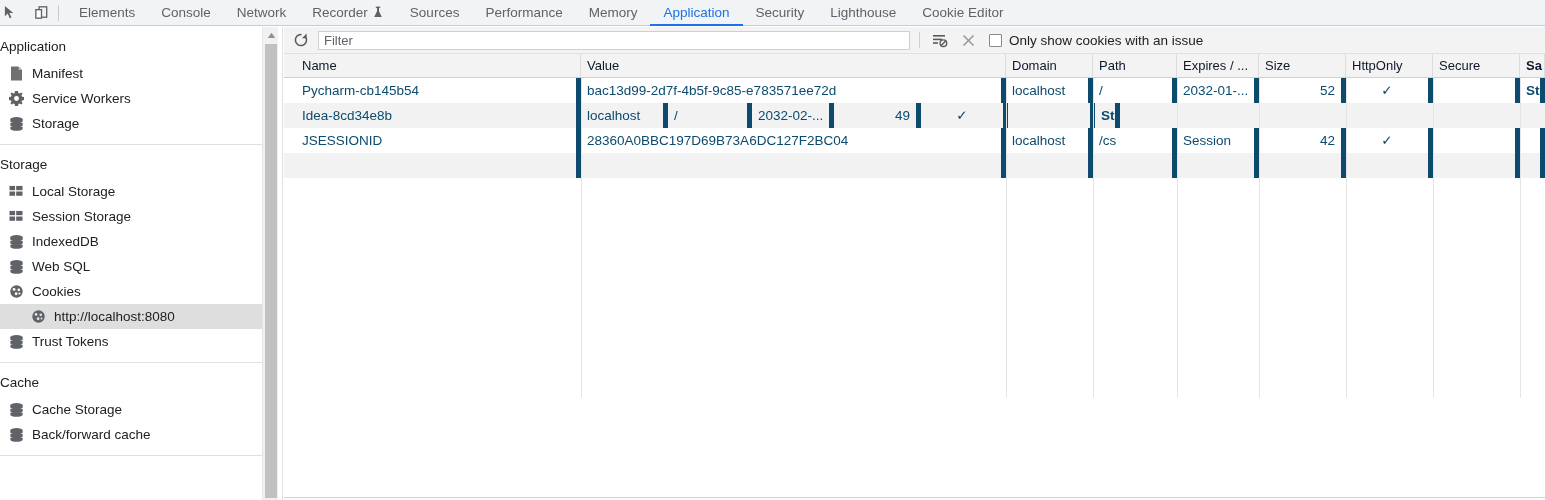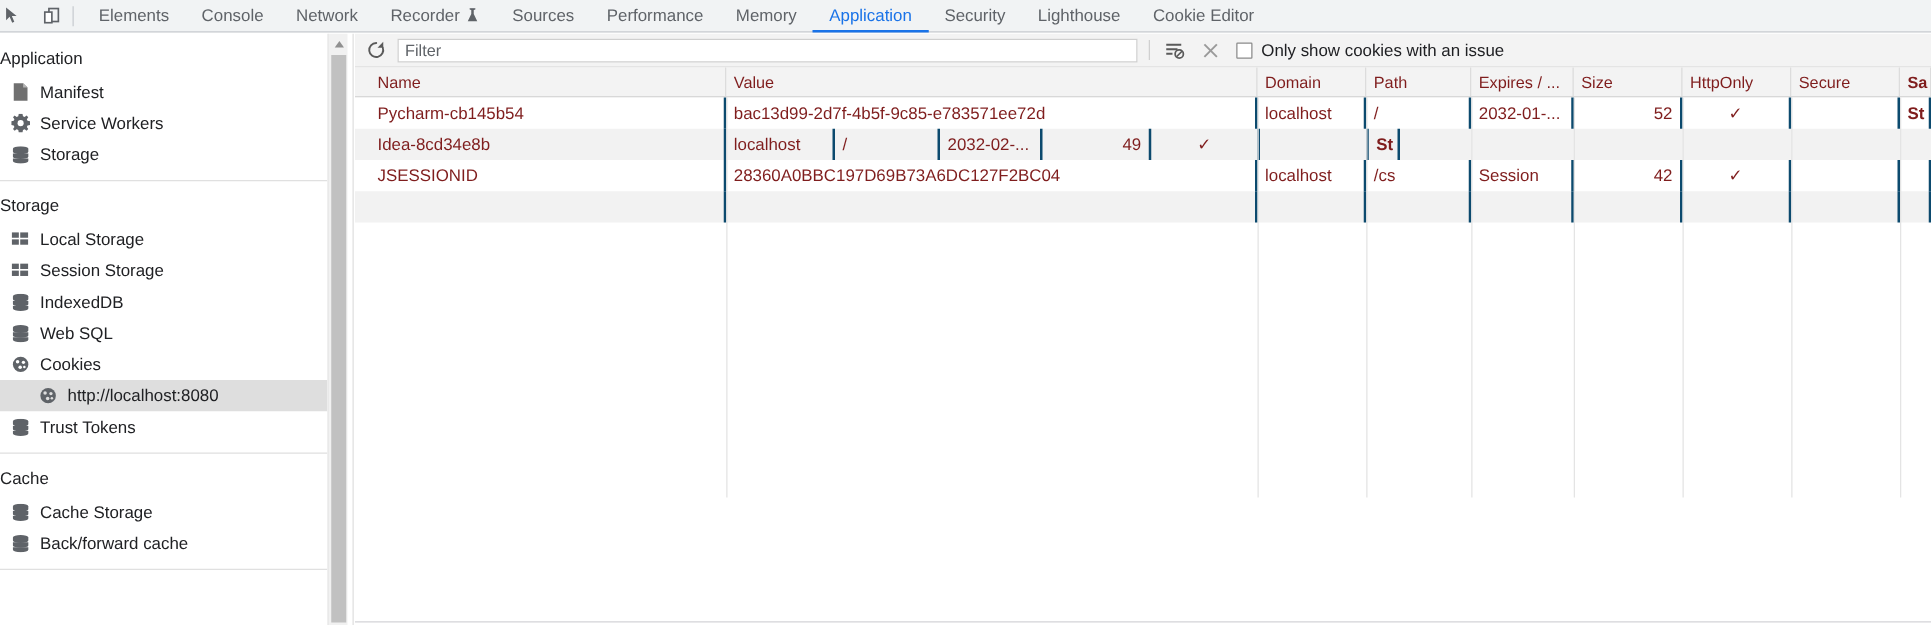--- a/index.html
+++ b/index.html
@@ -115,35 +115,35 @@
   .chk-label { font-size: 13.5px; color: #202124; white-space: nowrap; }
 
   
   .grid { width: 100%; }
   .grid-head {
     display: flex; height: 24px; align-items: stretch;
     background: #f3f3f3;
     border-bottom: 1px solid #d0d0d0;
   }
   .grid-head .cell {
-    font-size: 13px; color: #7f1d1d;
+    font-size: 13px; color: #0f172a;
     display: flex; align-items: center;
     padding: 0 6px;
     border-right: 1px solid #dcdcdc;
     overflow: hidden; white-space: nowrap;
   }
   .grid-body { position: relative; }
   .row { display: flex; height: 25px; align-items: stretch; }
   .row.odd { background: #ffffff; }
   .row.even { background: #f2f2f2; }
   .row .cell {
-    font-size: 13.5px; color: #7f1d1d;
+    font-size: 13.5px; color: #0c4a6e;
     display: flex; align-items: center;
     padding: 0 6px;
-    border-right: 2px solid #0c4a6e;
+    border-right: 5px solid #0c4a6e;
     overflow: hidden; white-space: nowrap;
   }
   .row .cell.num { justify-content: flex-end; }
   .row .cell.ctr { justify-content: center; }
   .chkmark { color: #c2703a; font-size: 13px; line-height: 1; }
 
   .c-name   { flex: 0 0 297px; }
   .c-value  { flex: 0 0 425px; }
   .c-domain { flex: 0 0 87px; }
   .c-path   { flex: 0 0 84px; }

